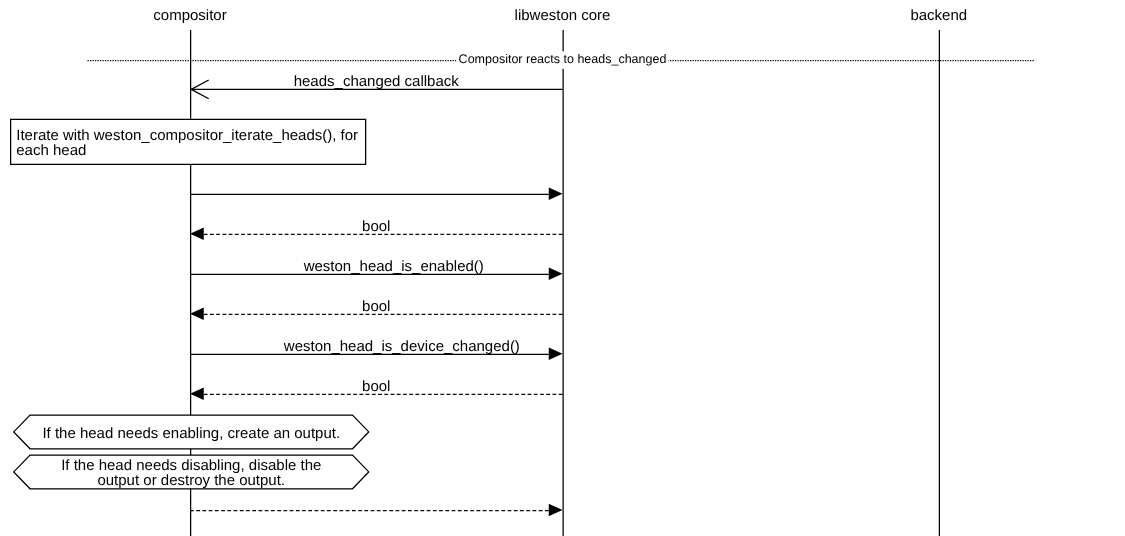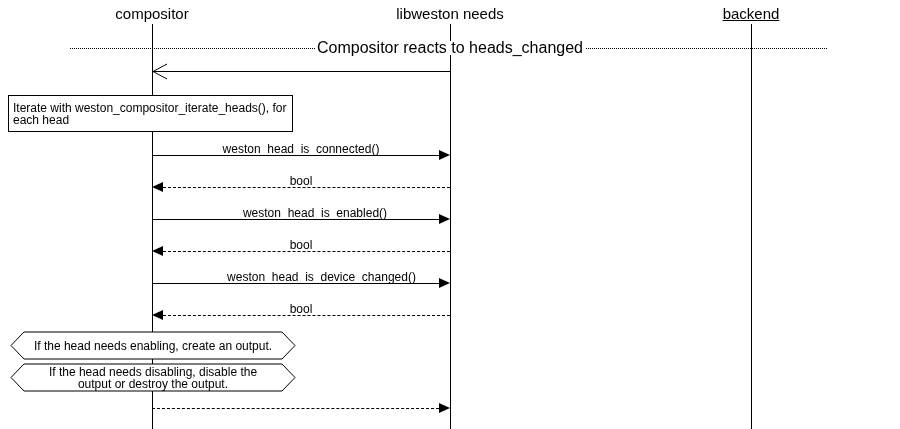--- a/index.html
+++ b/index.html
@@ -11,42 +11,42 @@
     position: relative;
     width: 900px;
     height: 429px;
     background: #ffffff;
     font-family: "Liberation Sans", sans-serif;
     overflow: hidden;
   }
   .participant-label {
     position: absolute;
     transform: translateX(-50%);
-    font-size: 15px;
+    font-size: 12px;
     color: #000000;
     white-space: nowrap;
     text-align: center;
     top: 5px;
   }
   .lifeline {
     position: absolute;
     top: 24px;
     width: 0;
     border-left: 1px solid #000000;
   }
   .divider-line {
     position: absolute;
     height: 0;
     border-top: 1px dotted #000000;
   }
   .divider-label {
     position: absolute;
     transform: translateX(-50%);
     background: #ffffff;
-    font-size: 16px;
+    font-size: 10px;
     color: #000000;
     white-space: nowrap;
     padding: 0 2px;
     line-height: 14px;
   }
   .msg-line {
     position: absolute;
     height: 0;
   }
   .msg-line.solid { border-top: 1px solid #000000; }
@@ -114,38 +114,38 @@
     padding: 0 22px;
     box-sizing: border-box;
   }
 </style>
 </head>
 <body>
 
 <div id="diagram">
 
   <div class="participant-label" style="left:152px;">compositor</div>
-  <div class="participant-label" style="left:450px;">libweston needs</div>
-  <div class="participant-label" style="left:751px;text-decoration:underline;">backend</div>
+  <div class="participant-label" style="left:450px;">libweston core</div>
+  <div class="participant-label" style="left:751px;">backend</div>
 
   <div class="lifeline" style="left:152px; height:405px;"></div>
   <div class="lifeline" style="left:450px; height:405px;"></div>
   <div class="lifeline" style="left:751px; height:405px;"></div>
 
   <div class="divider-line" style="left:70px; top:48px; width:757px;"></div>
   <div class="divider-label" style="left:450px; top:41px;">Compositor reacts to heads_changed</div>
 
+  <div class="msg-label" style="left:301px; top:59px;">heads_changed callback</div>
   <div class="msg-line solid" style="left:152px; top:71px; width:298px;"></div>
   <div class="arrowhead open-left" style="left:152px; top:63px;">
     <svg width="16" height="17" viewBox="0 0 16 17">
       <path d="M15 1 L1 8.5 L15 16" fill="none" stroke="#000000" stroke-width="1"></path>
     </svg>
   </div>
 
-  <div class="msg-label" style="left:301px; top:143px;">weston_head_is_connected()</div>
   <div class="msg-line solid" style="left:152px; top:155px; width:287px;"></div>
   <div class="arrowhead filled-right" style="left:439px; top:150px;"></div>
 
   <div class="msg-label" style="left:301px; top:175px;">bool</div>
   <div class="msg-line dashed" style="left:163px; top:187px; width:287px;"></div>
   <div class="arrowhead filled-left" style="left:152px; top:182px;"></div>
 
   <div class="msg-label" style="left:315px; top:207px;">weston_head_is_enabled()</div>
   <div class="msg-line solid" style="left:152px; top:219px; width:287px;"></div>
   <div class="arrowhead filled-right" style="left:439px; top:214px;"></div>

